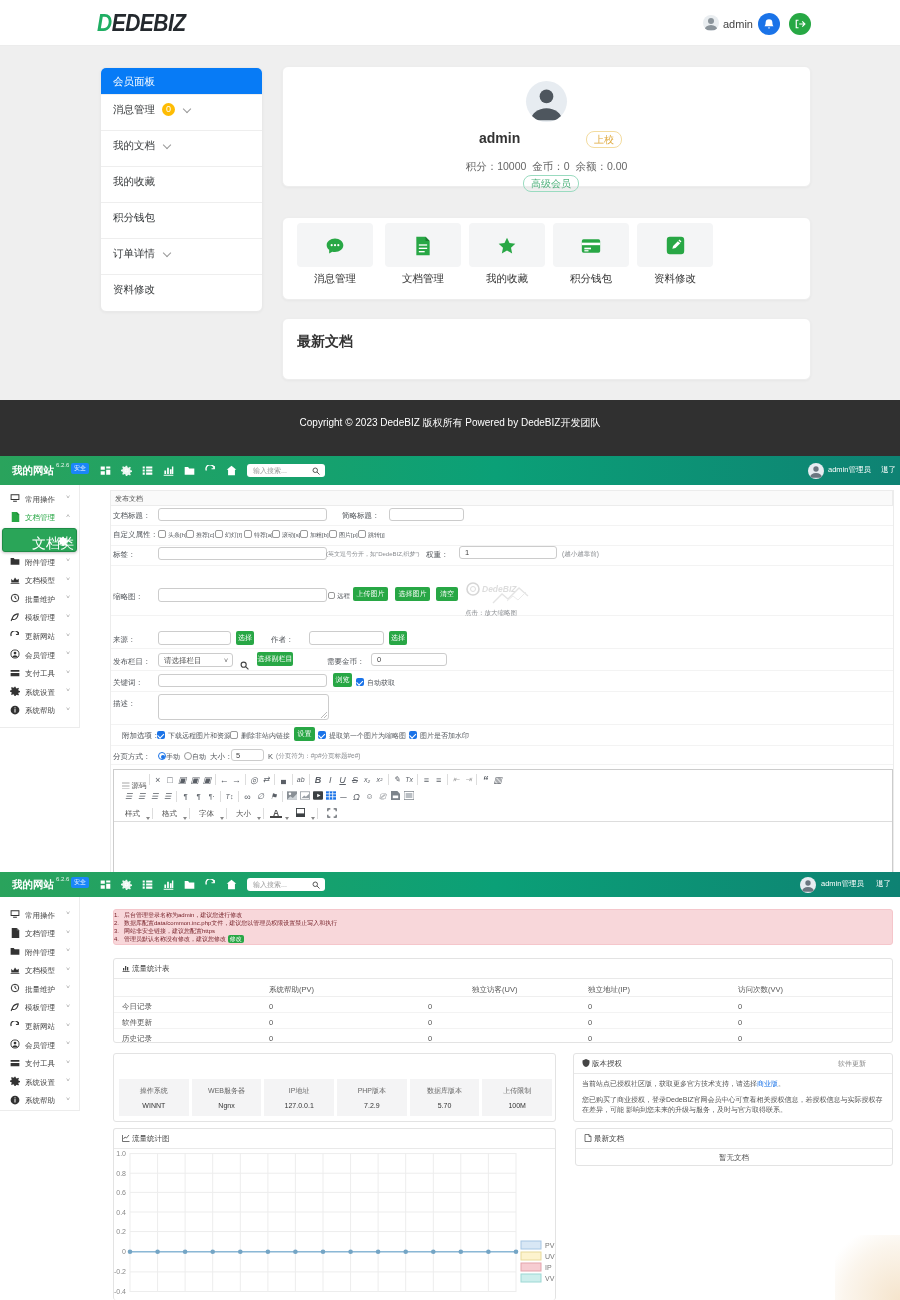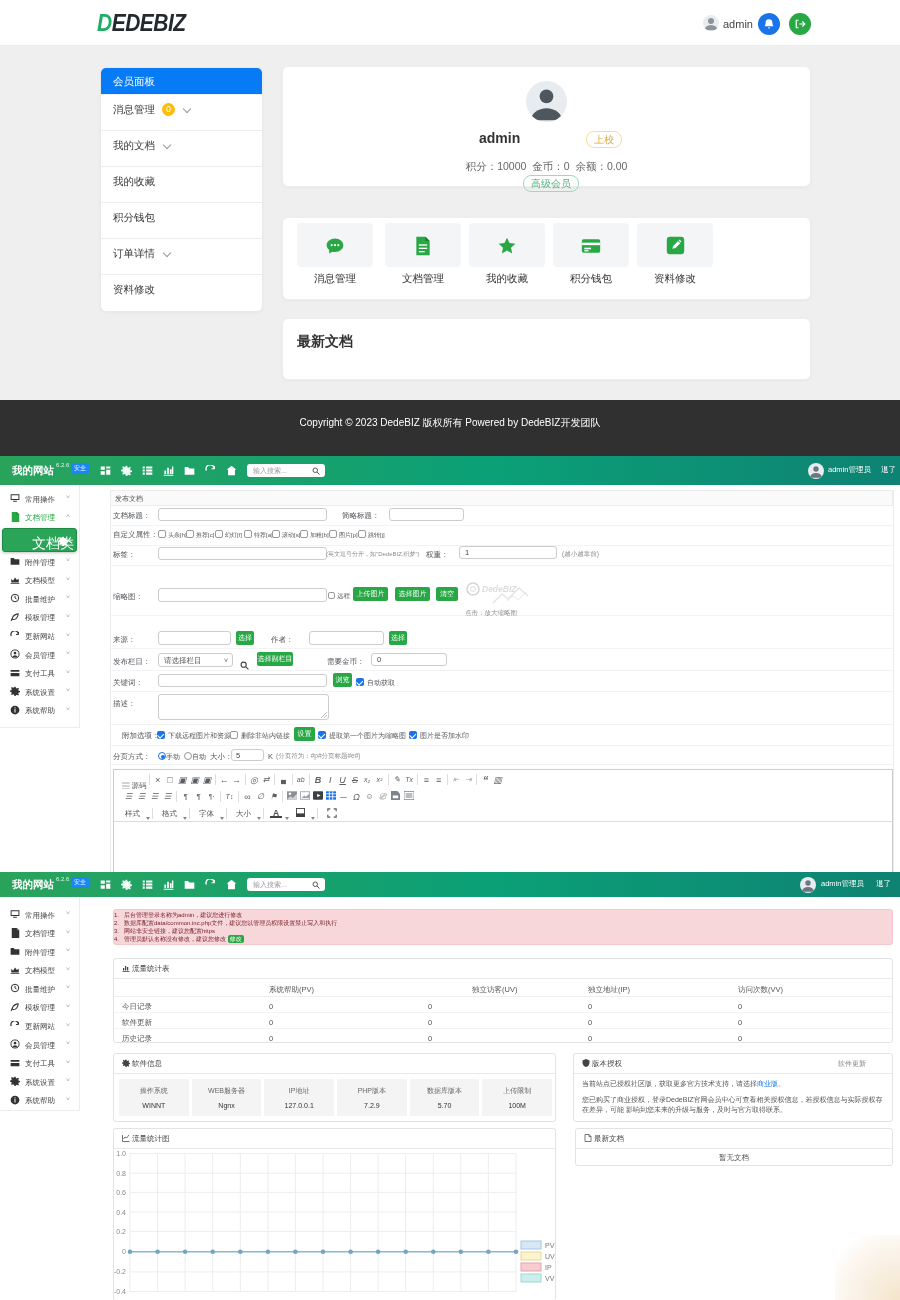--- a/index.html
+++ b/index.html
@@ -560,24 +560,20 @@
           <span style="position:absolute;left:8px;top:5px;">历史记录</span>
             <span style="position:absolute;left:155px;top:5px;">0</span>
             <span style="position:absolute;left:314px;top:5px;">0</span>
             <span style="position:absolute;left:474px;top:5px;">0</span>
             <span style="position:absolute;left:624px;top:5px;">0</span>
         </div>
       </div>
     </div>
 
     <div class="dbox" style="left:113px;top:1053px;width:443px;height:69px;">
-      <div class="hd"><svg width="8" height="8" viewBox="0 0 16 16" fill="#444" style="vertical-align:-1px;">
-            <path d="M8 5a3 3 0 100 6 3 3 0 000-6zm0 4.4A1.4 1.4 0 118 6.6a1.4 1.4 0 010 2.8z"></path>
-            <path d="M7 1h2l.4 2.2 1.7.7L13 2.7 14.4 4l-1.2 1.9.7 1.7L16 8v2l-2.1.4-.7 1.7 1.2 1.9-1.4 1.3-1.9-1.2-1.7.7L9 16H7l-.4-2.2-1.7-.7-1.9 1.2L1.6 13l1.2-1.9-.7-1.7L0 9V7l2.1-.4.7-1.7L1.6 3 3 1.7l1.9 1.2 1.7-.7z"></path>
-          </svg> 软件信息</div>
       <div style="position:absolute;left:5px;top:25px;width:433px;height:37px;display:flex;gap:3px;">
         <div style="flex:1;background:#f4f4f5;text-align:center;font-size:7px;">
             <div style="margin-top:7px;color:#666;">操作系统</div>
             <div style="margin-top:6px;color:#333;">WINNT</div>
           </div>
         <div style="flex:1;background:#f4f4f5;text-align:center;font-size:7px;">
             <div style="margin-top:7px;color:#666;">WEB服务器</div>
             <div style="margin-top:6px;color:#333;">Ngnx</div>
           </div>
         <div style="flex:1;background:#f4f4f5;text-align:center;font-size:7px;">

